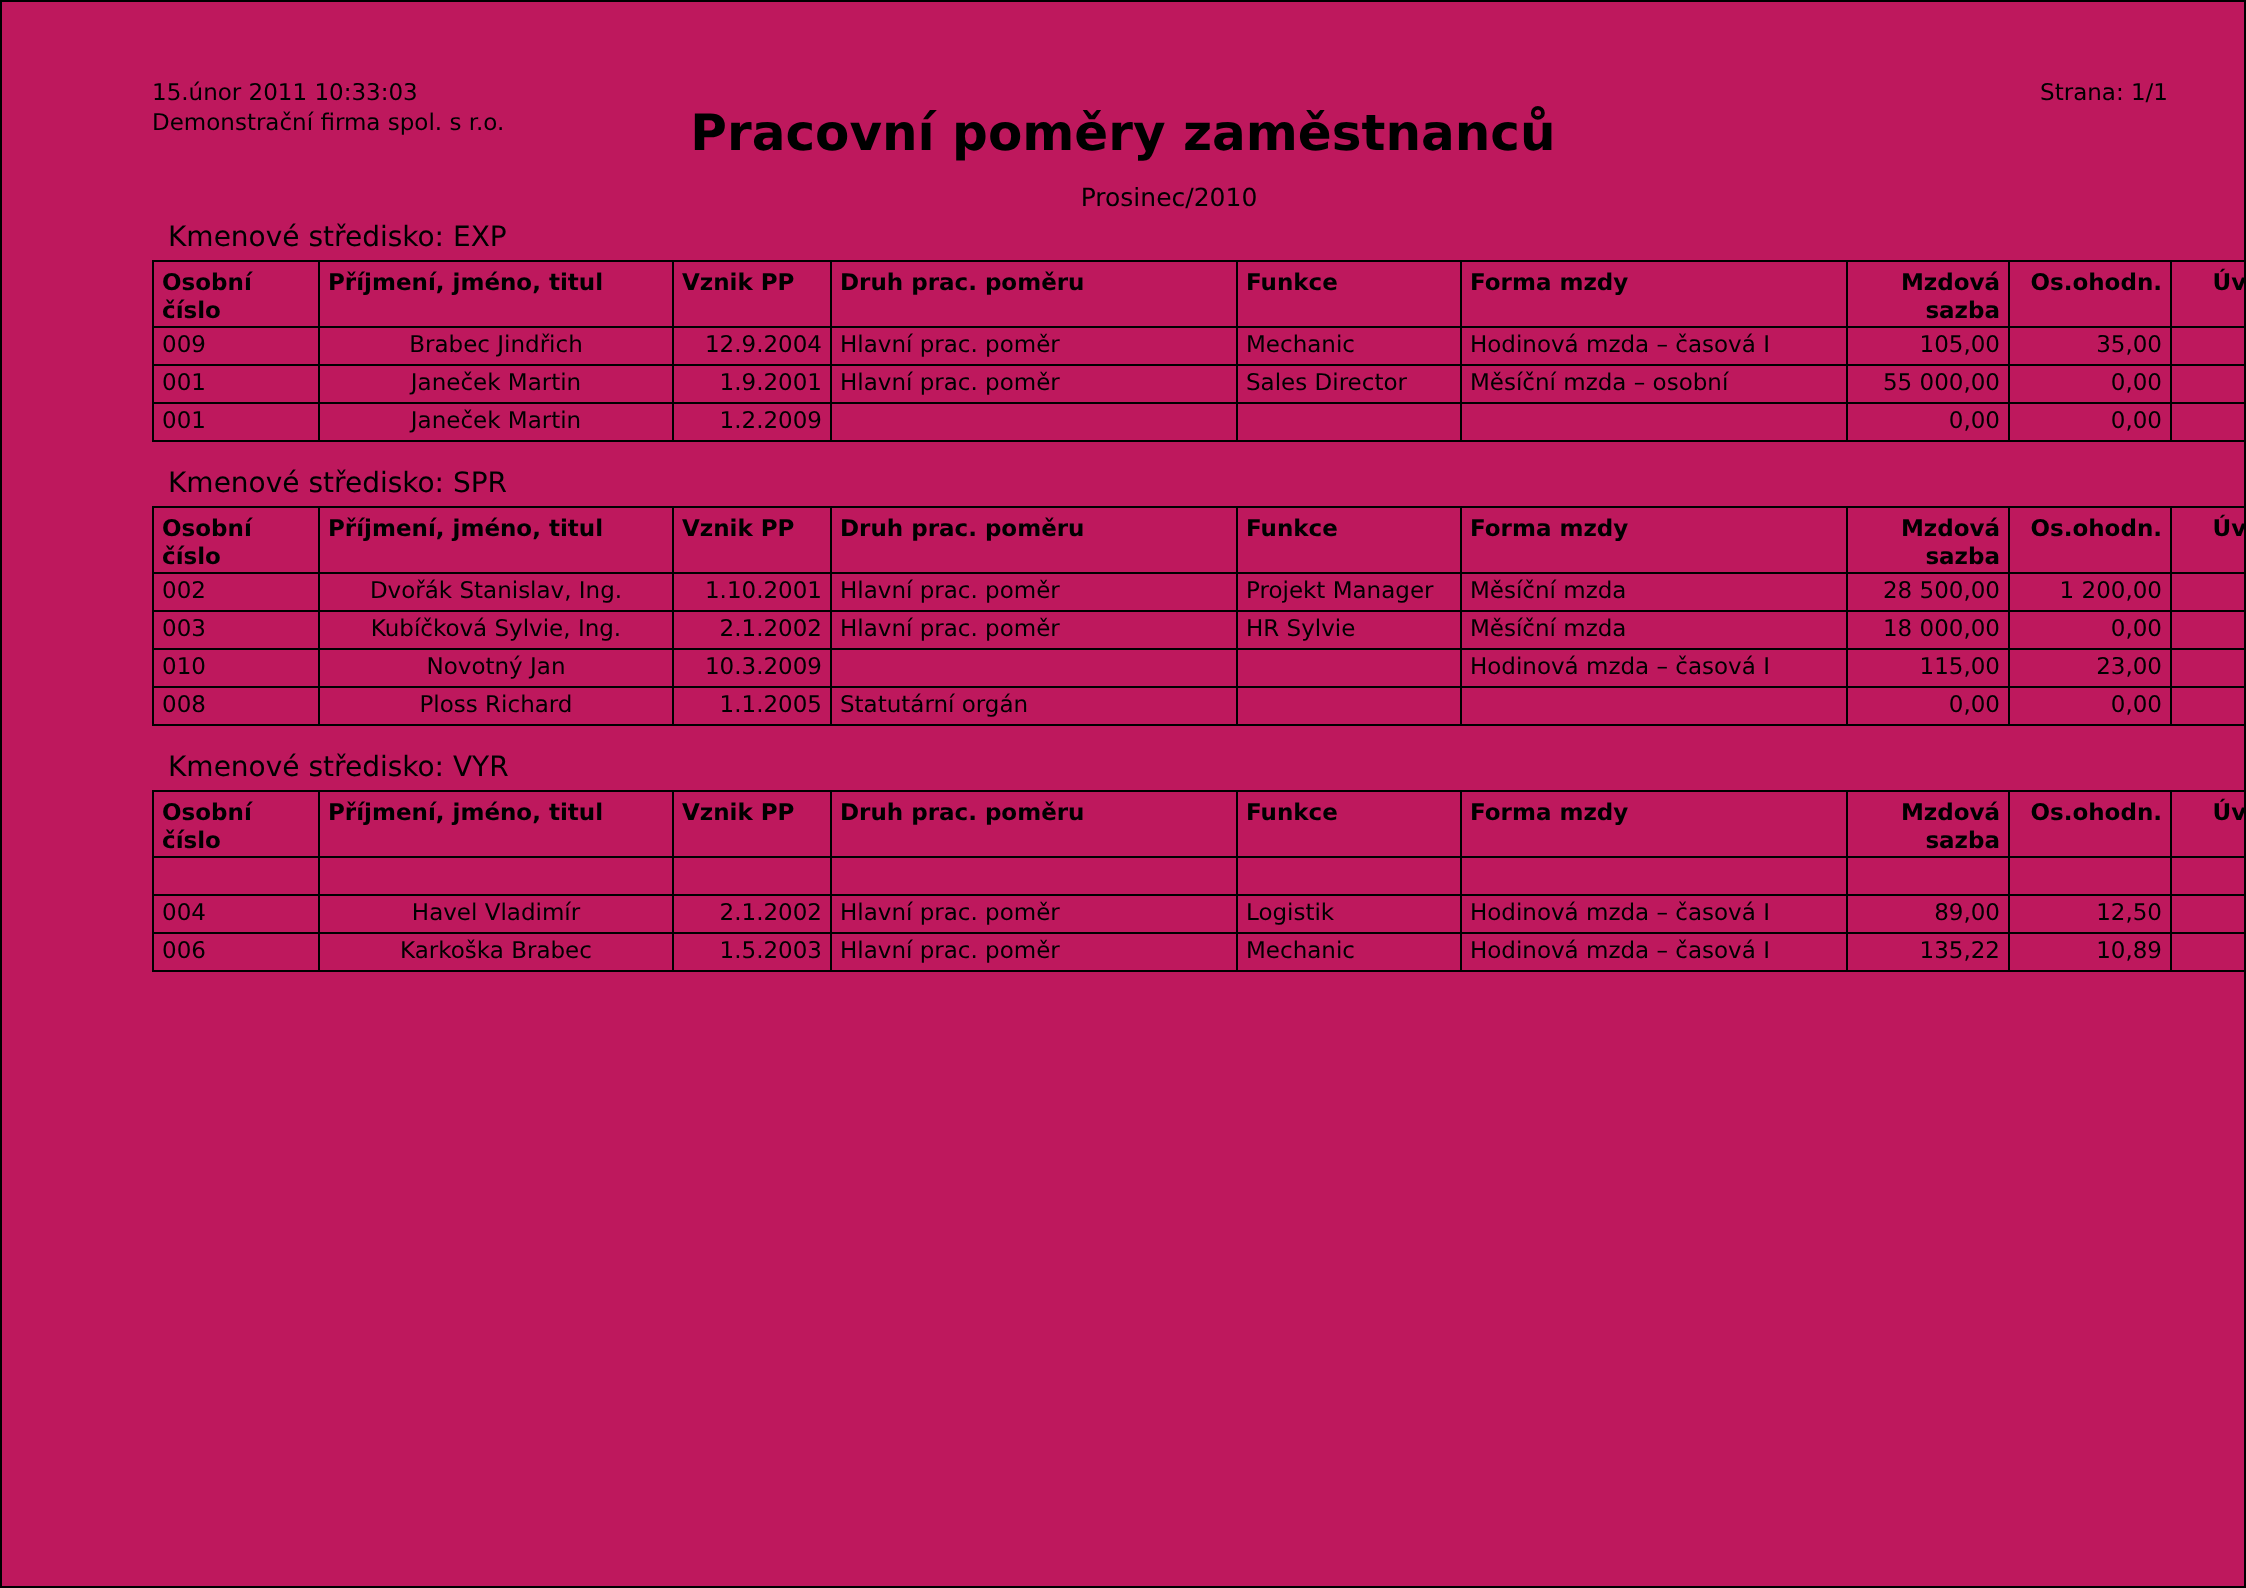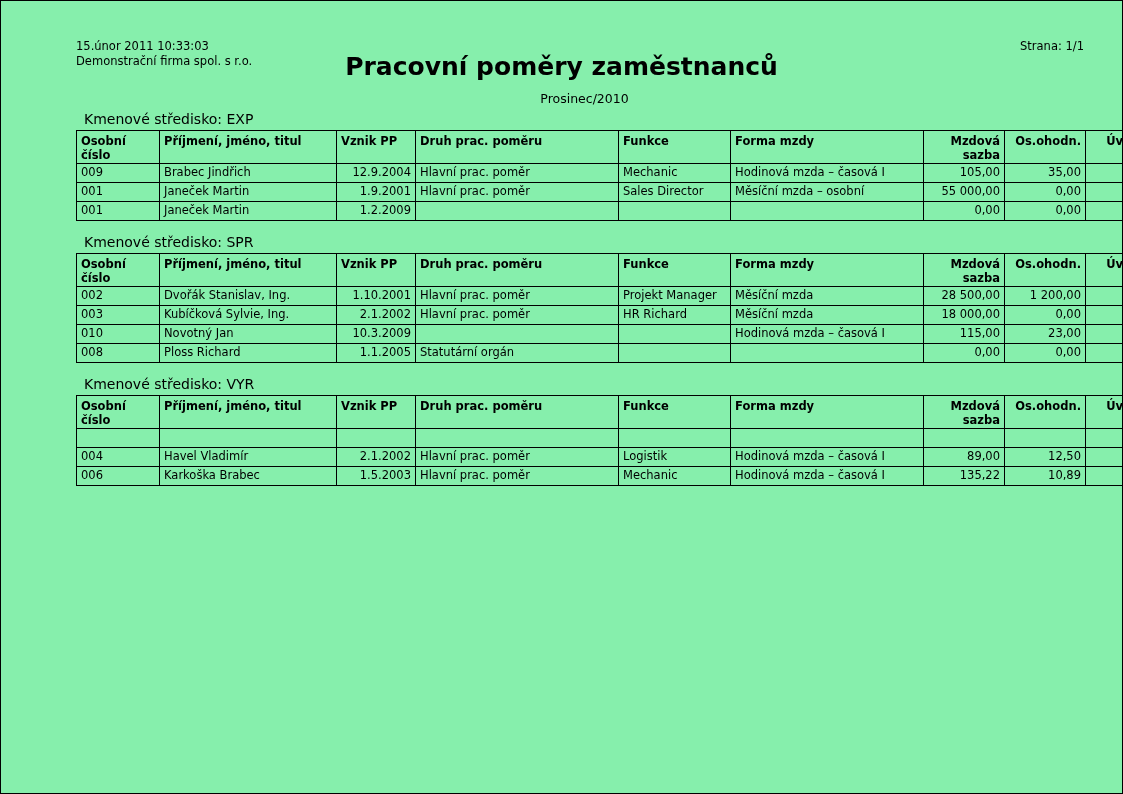--- a/index.html
+++ b/index.html
@@ -7,21 +7,21 @@
     padding: 0;
     background: #ffffff;
   }
   body {
     font-family: "DejaVu Sans", sans-serif;
   }
   .page {
     position: relative;
     width: 1123px;
     height: 794px;
-    background: #86efac;
+    background: #be185d;
     border: 1px solid #000000;
     box-sizing: border-box;
     overflow: hidden;
   }
   .inner {
     position: absolute;
     left: 0;
     top: 0;
     right: 0;
     bottom: 0;
@@ -106,21 +106,21 @@
     height: 28px;
     vertical-align: top;
     padding-top: 3px;
     margin-left: 36px;
   }
   table.rep tbody td {
     height: 16px;
     line-height: 15px;
   }
   .c-num { width: 74px; }
-  .c-name { width: 168px; }
+  .c-name { width: 168px; text-align: center; }
   .c-date { width: 70px; text-align: right; }
   .c-type { width: 194px; }
   .c-func { width: 103px; }
   .c-wage { width: 184px; }
   .c-rate { width: 72px; text-align: right; }
   .c-pers { width: 72px; text-align: right; }
   .c-load { width: 63px; text-align: right; }
   th.c-date, th.c-type, th.c-func, th.c-wage, th.c-num, th.c-name {
     text-align: left;
   }
@@ -272,21 +272,21 @@
                 <td class="c-wage">Měsíční mzda</td>
                 <td class="c-rate">28 500,00</td>
                 <td class="c-pers">1 200,00</td>
                 <td class="c-load">8,00</td>
               </tr>
               <tr>
                 <td class="c-num">003</td>
                 <td class="c-name">Kubíčková Sylvie, Ing.</td>
                 <td class="c-date">2.1.2002</td>
                 <td class="c-type">Hlavní prac. poměr</td>
-                <td class="c-func">HR Richard</td>
+                <td class="c-func">HR Sylvie</td>
                 <td class="c-wage">Měsíční mzda</td>
                 <td class="c-rate">18 000,00</td>
                 <td class="c-pers">0,00</td>
                 <td class="c-load">8,00</td>
               </tr>
               <tr>
                 <td class="c-num">010</td>
                 <td class="c-name">Novotný Jan</td>
                 <td class="c-date">10.3.2009</td>
                 <td class="c-type"></td>

